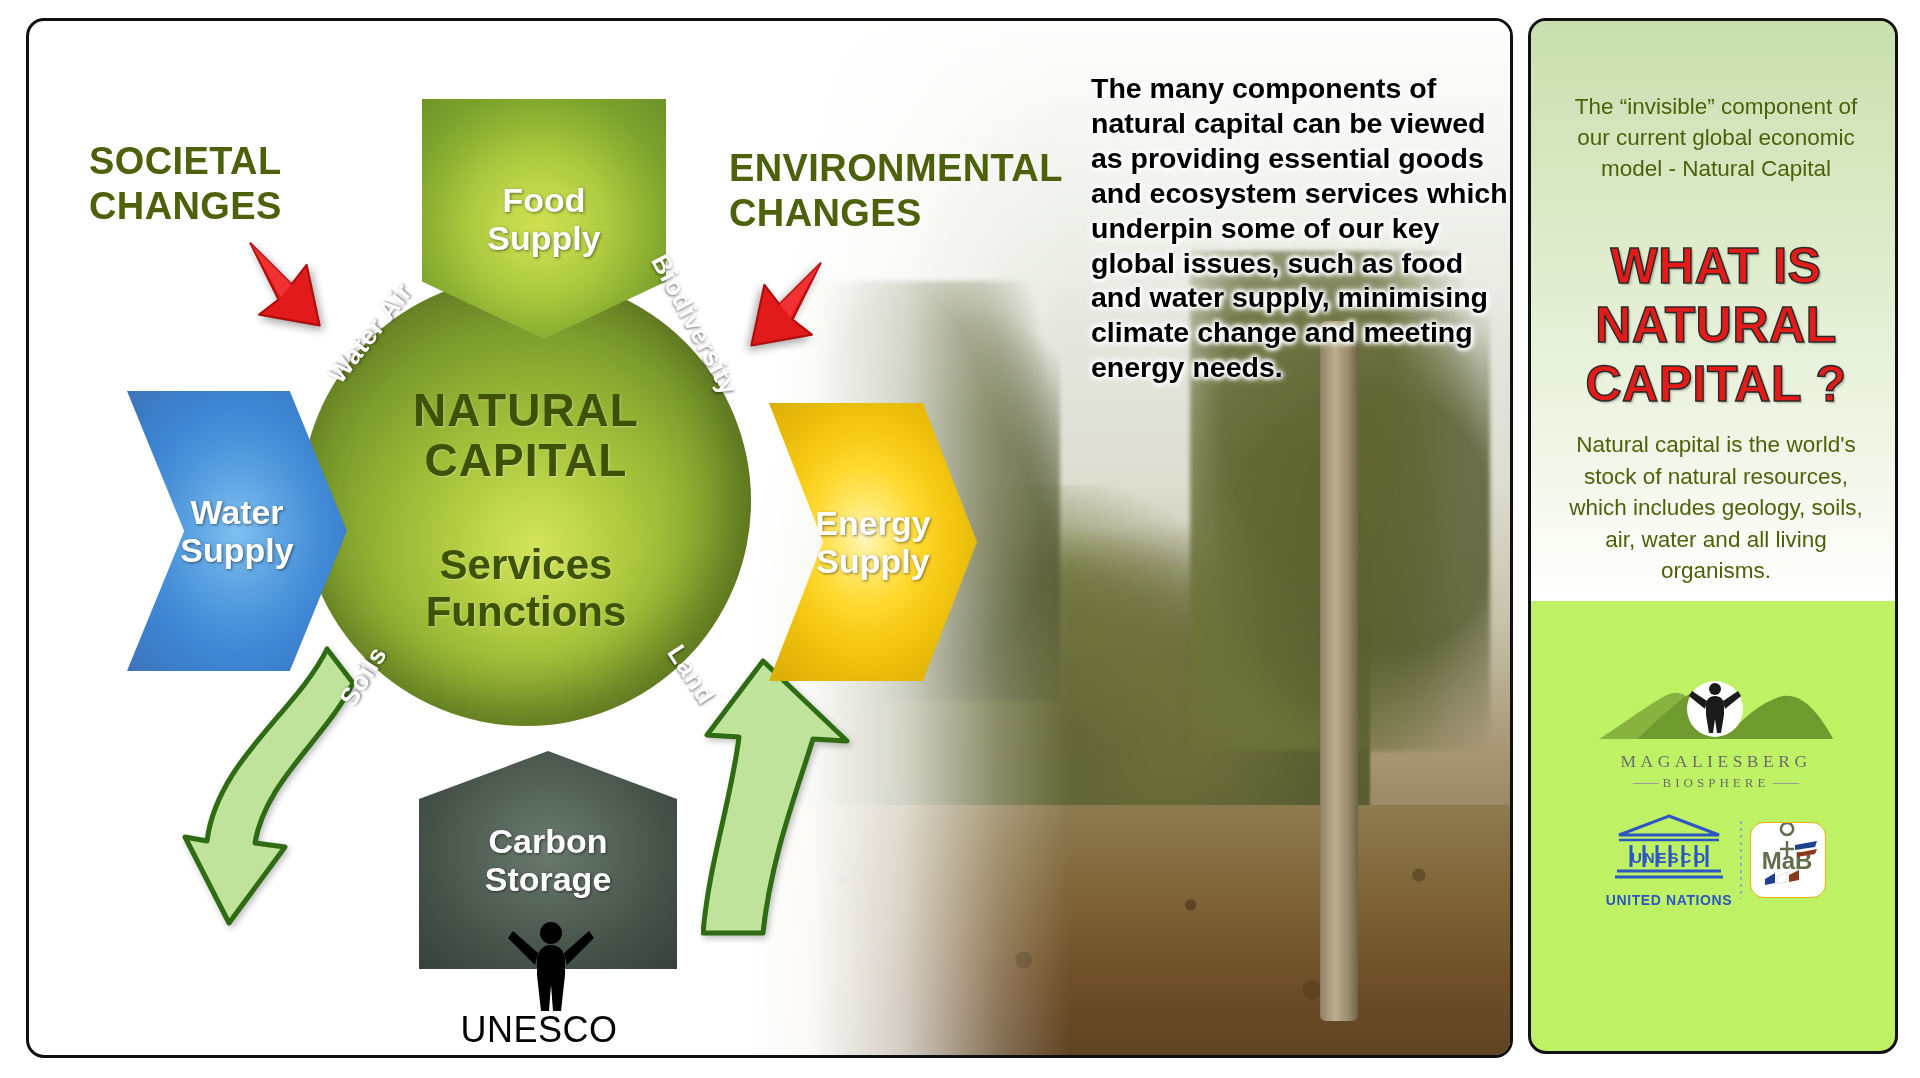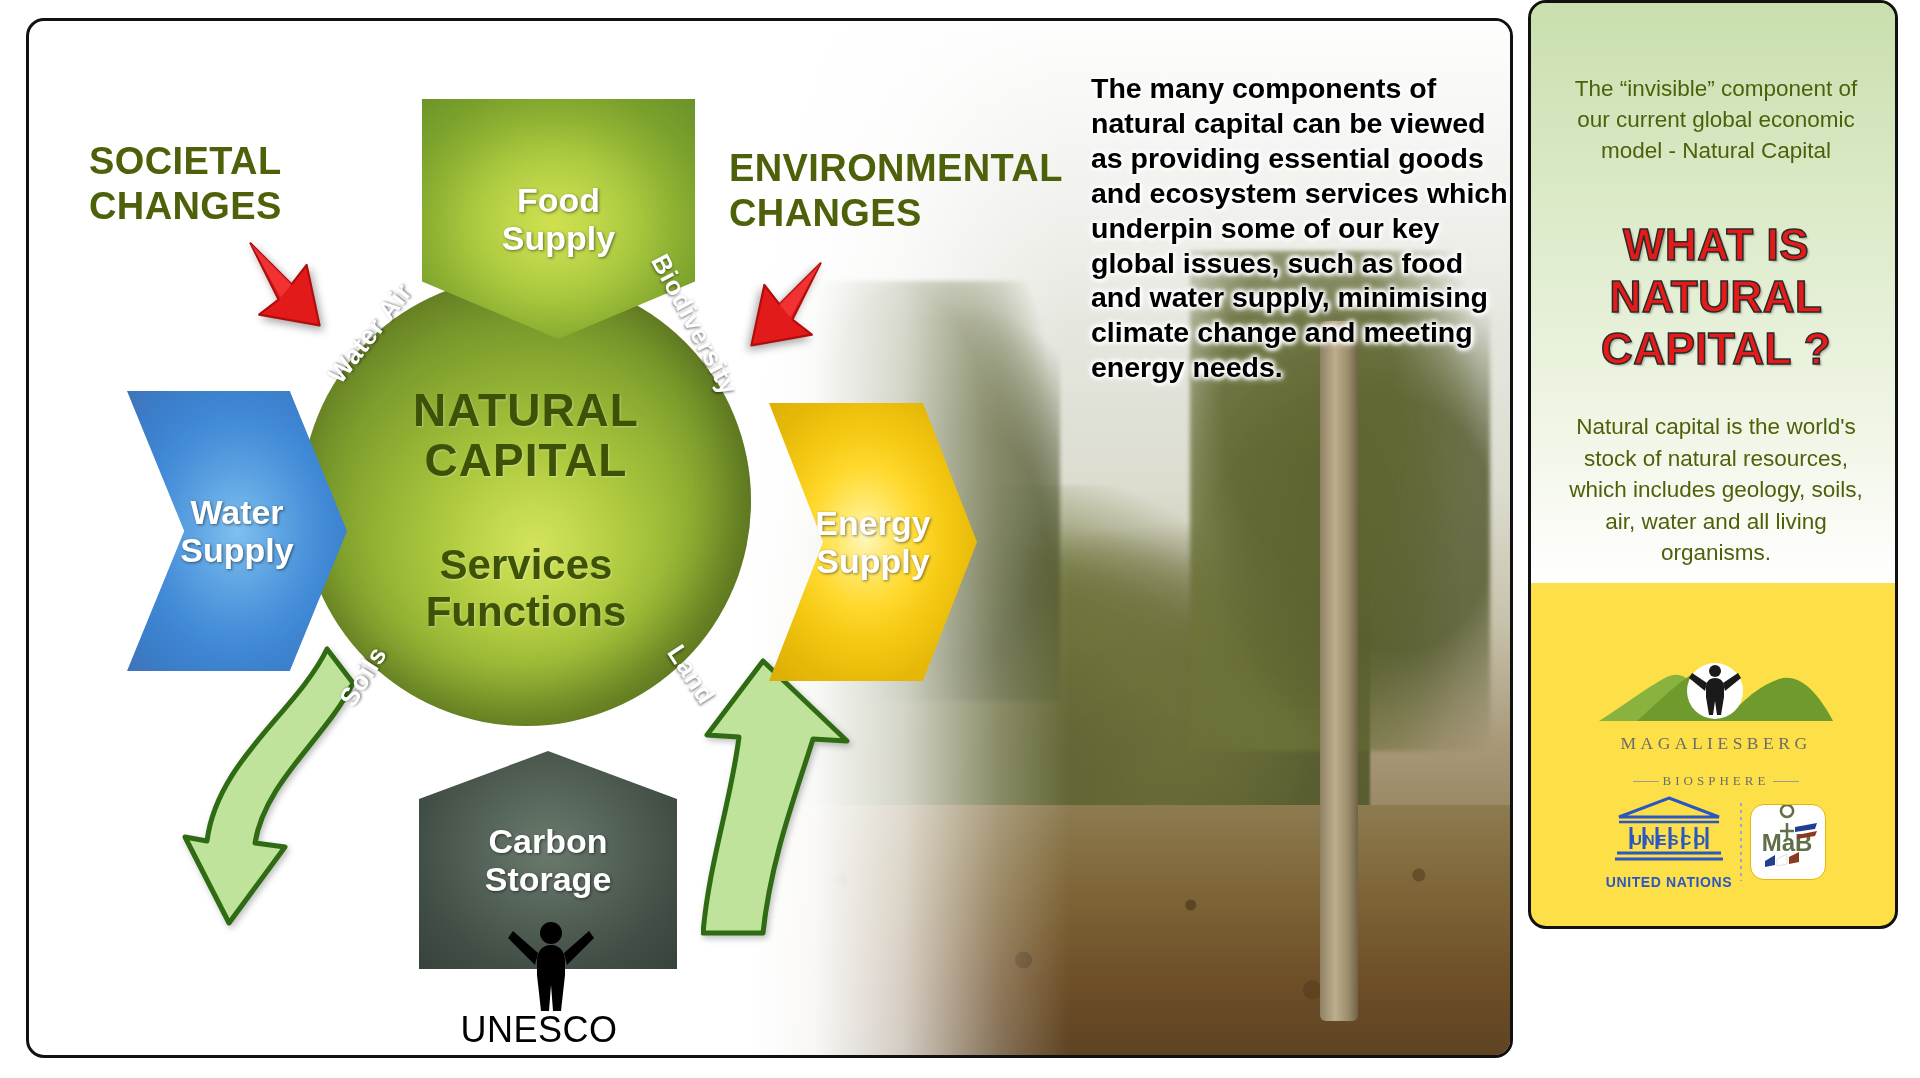--- a/index.html
+++ b/index.html
@@ -193,21 +193,21 @@
     justify-content: center;
     color: #fff;
     font-weight: bold;
     text-align: center;
     line-height: 1.12;
     text-shadow: 1px 1px 3px rgba(0,0,0,.5);
     font-size: 34px;
   }
   .chev-food {
     left: 393px; top: 78px;
-    width: 273px; height: 240px;
+    width: 244px; height: 240px;
     background: radial-gradient(ellipse at 48% 52%, #cfe04e 0%, #bed64a 22%, #a8c73e 42%, #8fb233 60%, #7aa02c 78%, #6b9228 100%);
     clip-path: polygon(0 0, 100% 0, 100% 76%, 50% 100%, 0 76%);
     filter: drop-shadow(4px 6px 8px rgba(0,0,0,.3));
   }
   .chev-water {
     left: 98px; top: 370px;
     width: 220px; height: 280px;
     background: radial-gradient(ellipse at 50% 50%, #7fc0f0 0%, #62a8e4 24%, #4d94dc 44%, #3f86d4 62%, #3b7ec9 80%, #4073b8 100%);
     clip-path: polygon(0 0, 74% 0, 100% 50%, 74% 100%, 0 100%, 26% 50%);
     filter: drop-shadow(4px 6px 8px rgba(0,0,0,.3));
@@ -276,26 +276,26 @@
     font-weight: bold;
     color: #000;
     text-shadow:
       0 0 5px #fff, 0 0 5px #fff, 0 0 5px #fff, 0 0 5px #fff,
       0 0 9px #fff, 0 0 9px #fff;
   }
 
   
   .side-panel {
     position: absolute;
-    left: 1528px; top: 0;
+    left: 1528px; top: 18px;
     width: 370px;
-    height: 929px;
+    height: 1036px;
     border: 3px solid #111;
     border-radius: 18px;
-    background: #fde047;
+    background: #bef264;
     overflow: hidden;
     box-sizing: border-box;
   }
   .side-top {
     position: absolute;
     left: 0; top: 0; width: 100%; height: 580px;
     background: linear-gradient(to bottom, #c9dfae 0%, #d8e8c3 28%, #e6f0d8 55%, #f3f7ea 78%, #ffffff 100%);
   }
   .side-intro {
     position: absolute;
@@ -305,21 +305,21 @@
     color: #4c6109;
     font-size: 22.5px;
     line-height: 1.38;
   }
   .side-heading {
     position: absolute;
     left: 22px; top: 216px;
     width: 326px;
     text-align: center;
     color: #e41b18;
-    font-size: 44px;
+    font-size: 50px;
     font-weight: bold;
     line-height: 1.18;
     letter-spacing: .5px;
     -webkit-text-stroke: 1.5px #2a2a2a;
     text-shadow: 2px 2px 2px rgba(0,0,0,.25);
   }
   .side-body {
     position: absolute;
     left: 22px; top: 408px;
     width: 326px;
@@ -334,21 +334,21 @@
   .logo-mag-name {
     margin-top: 4px;
     text-align: center;
     color: #6c6c6c;
     font-size: 17.5px;
     letter-spacing: 4.5px;
     font-weight: normal;
   }
   .logo-mag-sub {
     display: flex; align-items: center; justify-content: center;
-    gap: 4px; margin-top: 19px;
+    gap: 4px; margin-top: 3px;
   }
   .logo-mag-sub .rule { width: 26px; height: 1px; background: #9a9a9a; }
   .logo-mag-sub span.txt {
     color: #6c6c6c; font-size: 13px; letter-spacing: 4px;
   }
 
   
   .logo-row {
     position: absolute;
     left: 48px; top: 790px;

